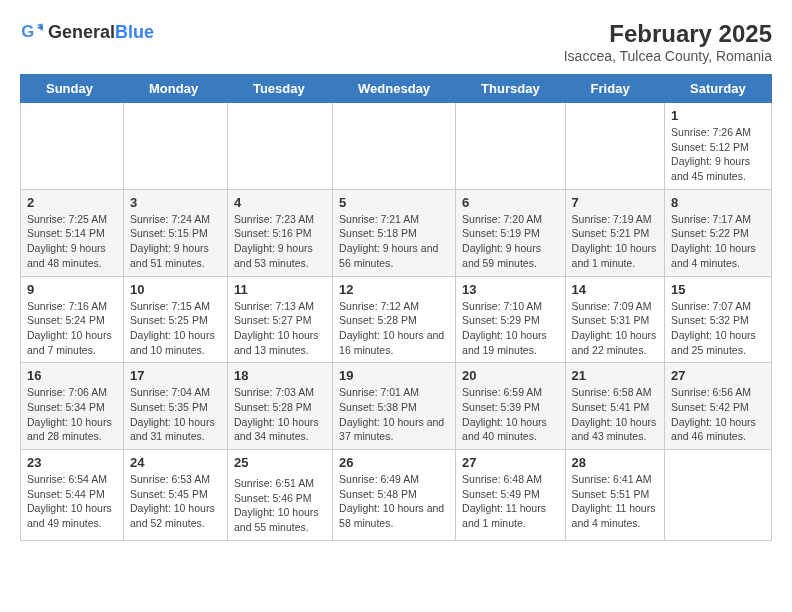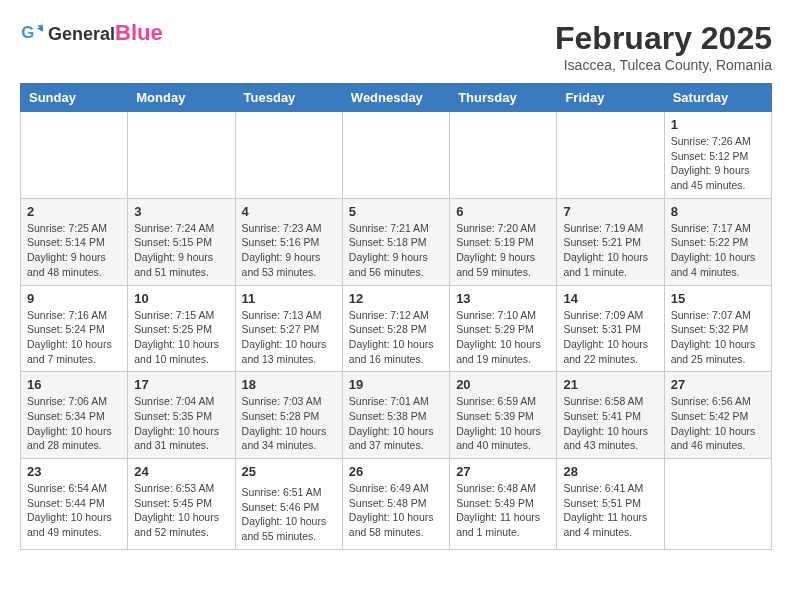--- a/index.html
+++ b/index.html
@@ -22,39 +22,39 @@
       gap: 4px;
     }
     .logo-icon {
       width: 24px;
       height: 24px;
     }
     .title-area {
       text-align: right;
     }
     .main-title {
-      font-size: 32px;
+      font-size: 24px;
       font-weight: bold;
       color: #333;
     }
     .subtitle {
       font-size: 14px;
       color: #555;
     }
     .calendar {
       width: 100%;
       border-collapse: collapse;
       border: 1px solid #ccc;
     }
     .calendar th {
       background-color: #3a7abf;
       color: #fff;
       font-size: 13px;
       font-weight: bold;
-      padding: 6px 8px;
+      padding: 6px 25px;
       text-align: left;
       border: 1px solid #3a7abf;
     }
     .calendar td {
       vertical-align: top;
       border: 1px solid #ccc;
       padding: 5px 6px;
       width: 107px;
       min-height: 80px;
       font-size: 10.5px;
@@ -87,21 +87,21 @@
 
 <div class="header-area">
   <div class="logo">
     <svg class="logo-icon" viewBox="0 0 40 40">
       <text x="2" y="28" font-size="28" fill="#4a90d9" font-weight="bold">G</text>
       <polygon points="28,8 38,14 38,6" fill="#4a90d9"></polygon>
       <polygon points="28,12 38,18 38,10" fill="#3a7abf"></polygon>
     </svg>
     <div>
       <div>
-        <span style="font-size:18px;font-weight:bold;color:#333;">General</span><span style="font-size:22px;font-weight:bold;color:#ec4899;">Blue</span>
+        <span style="font-size:18px;font-weight:bold;color:#333;">General</span><span style="font-size:18px;font-weight:bold;color:#3b82f6;">Blue</span>
       </div>
     </div>
   </div>
   <div class="title-area">
     <div class="main-title">February 2025</div>
     <div class="subtitle">Isaccea, Tulcea County, Romania</div>
   </div>
 </div>
 
 <table class="calendar">

